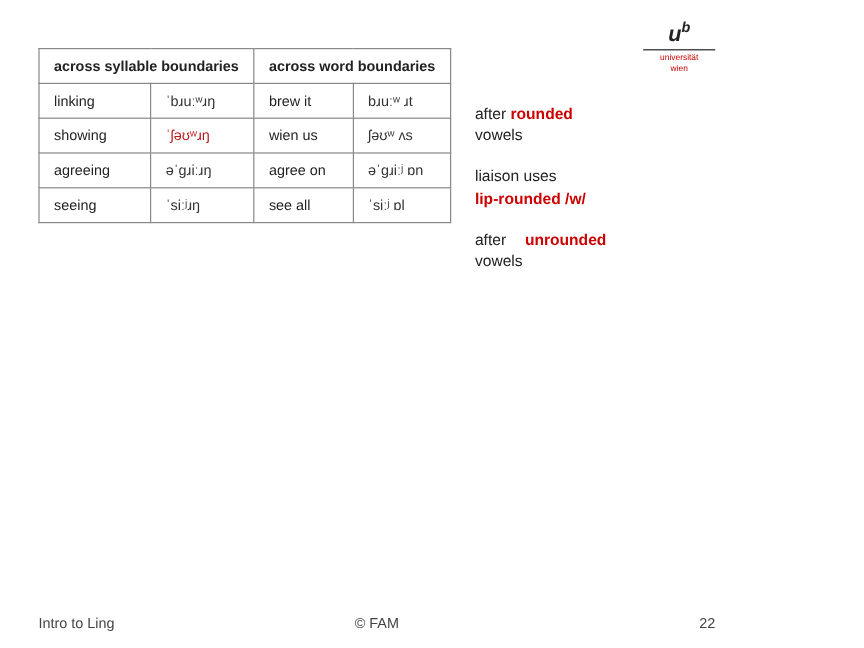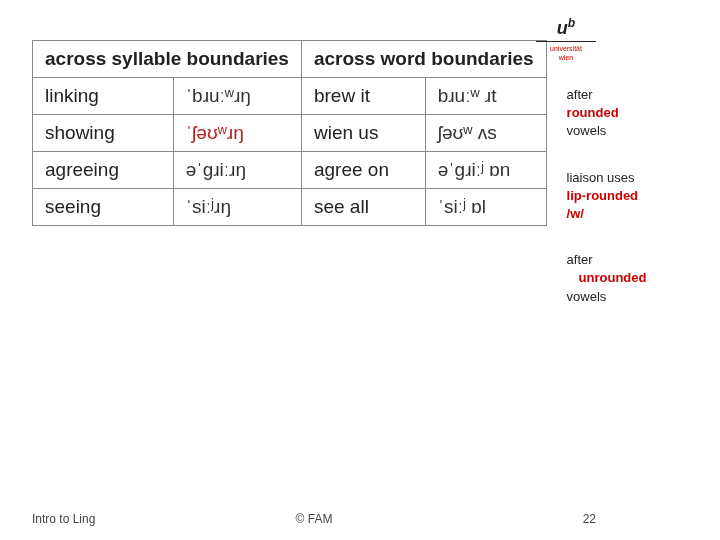--- a/index.html
+++ b/index.html
@@ -64,21 +64,21 @@
       gap: 20px;
     }
 
     
     .table-wrap {
       flex: 0 0 auto;
     }
 
     table {
       border-collapse: collapse;
-      font-size: 19px;
+      font-size: 12px;
     }
     th, td {
       border: 1px solid #888;
       padding: 7px 12px;
       text-align: left;
       vertical-align: middle;
     }
     thead th {
       font-weight: bold;
       background: #fff;
@@ -89,21 +89,21 @@
       font-style: normal;
     }
 
     
     .notes {
       flex: 1 1 auto;
       display: flex;
       flex-direction: column;
       justify-content: space-around;
       padding-top: 38px;
-      gap: 12px;
+      gap: 0;
     }
 
     .note-item {
       font-size: 13px;
       line-height: 1.4;
       padding: 8px 0;
     }
 
     .rounded { color: #c00; font-weight: bold; }
     .lip-rounded { color: #c00; font-weight: bold; }

